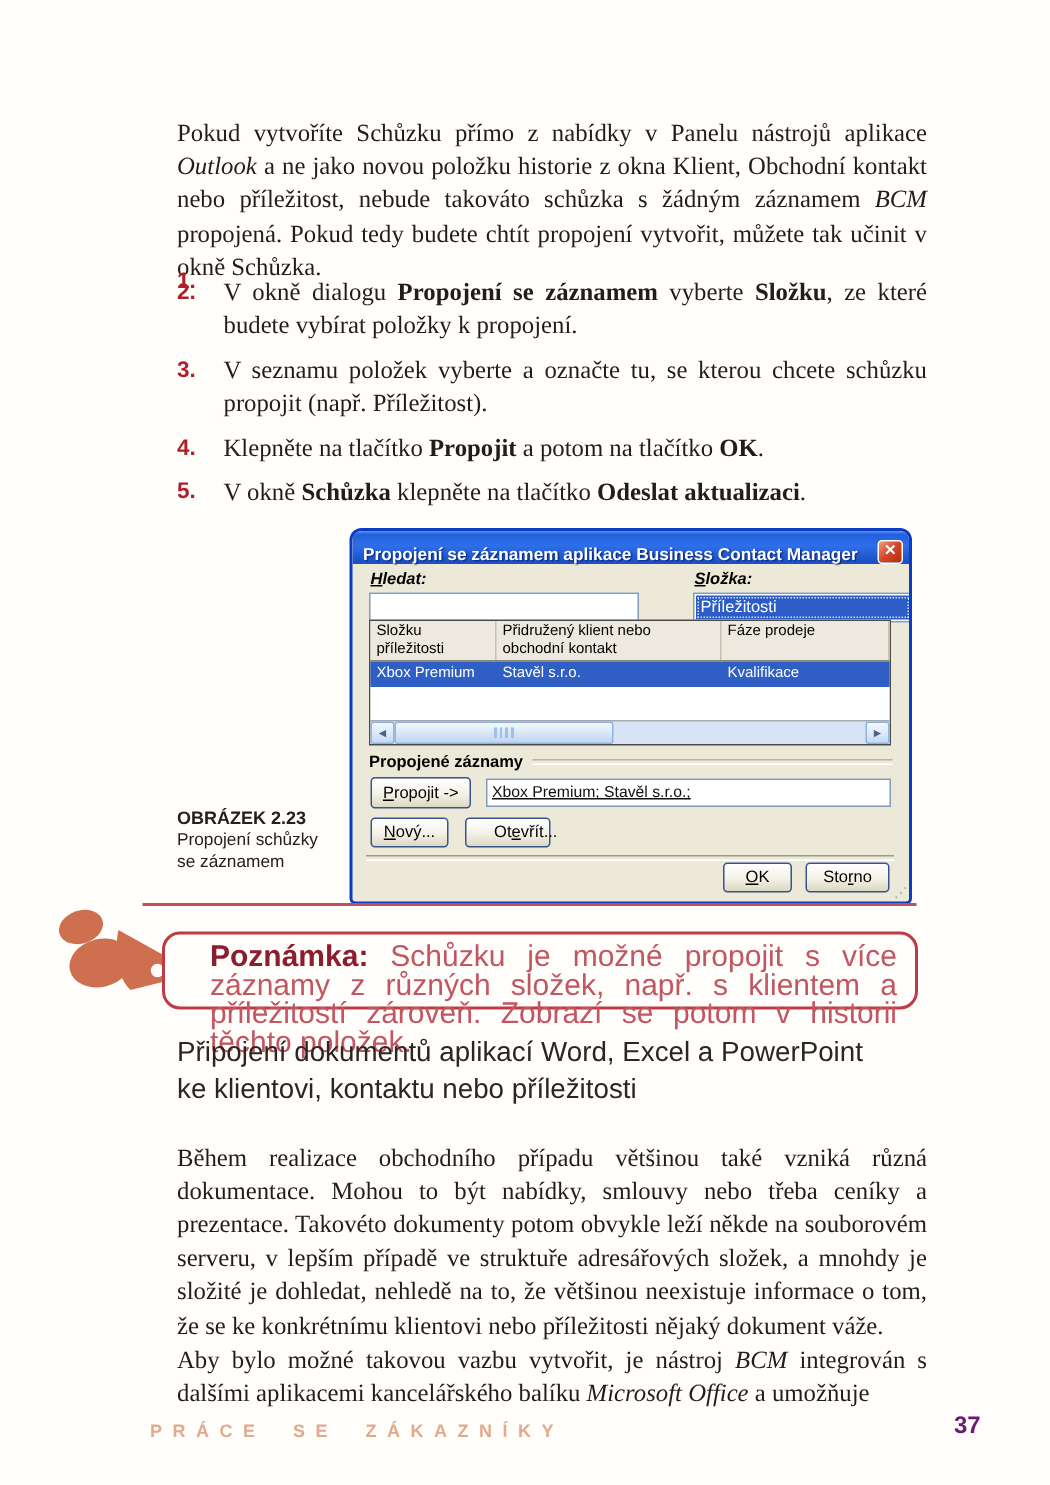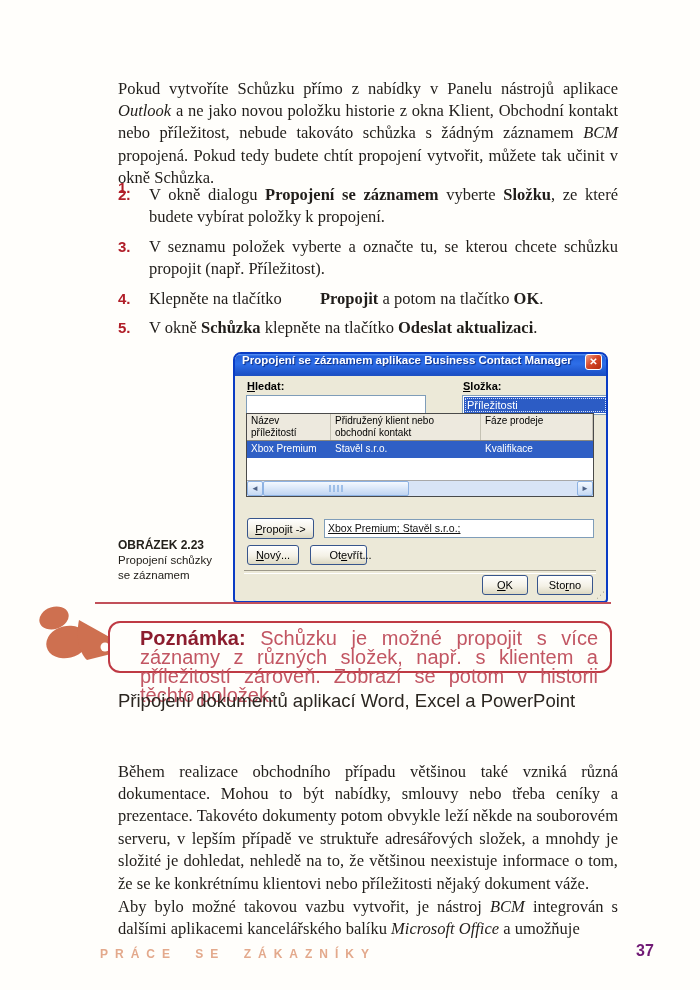--- a/index.html
+++ b/index.html
@@ -38,31 +38,31 @@
   
   .footer-left{position:absolute;left:70px;top:947px;font-family:"Liberation Sans",sans-serif;
         font-weight:bold;font-size:12px;letter-spacing:7px;word-spacing:8px;color:#e3a98c;margin-left:30px;}
   .footer-page{position:absolute;left:636px;top:942px;font-family:"Liberation Sans",sans-serif;
         font-weight:bold;font-size:16px;color:#701a75;}
 
   
   .xp-window{position:absolute;left:233px;top:352px;width:375px;height:251px;box-sizing:border-box;
         border:2px solid #0a3cc4;border-radius:8px 8px 4px 4px;overflow:hidden;background:#ece9d8;
         font-family:"Liberation Sans",sans-serif;font-size:11px;}
-  .xp-titlebar{height:22px;display:flex;align-items:flex-start;justify-content:space-between;
+  .xp-titlebar{height:22px;display:flex;align-items:flex-end;justify-content:space-between;
         padding:0 4px 0 7px;
         background:linear-gradient(180deg,#5A96F6 0%,#2260dc 10%,#2E6EE8 45%,#1C52C8 90%,#1E50C0 100%);}
   .xp-title{color:#fff;font-weight:bold;font-size:11.5px;white-space:nowrap;
         text-shadow:1px 1px 1px #0a2a80;}
   .xp-close{width:17px;height:16px;border-radius:3px;border:1px solid #fff;box-sizing:border-box;
         background:linear-gradient(135deg,#f0a08a 0%,#d8492a 45%,#b22a0c 100%);
         color:#fff;font-weight:bold;font-size:10px;line-height:13px;text-align:center;cursor:default;}
   .xp-body{position:relative;height:225px;}
 
-  .xp-label{position:absolute;font-weight:bold;color:#000;}
+  .xp-label{position:absolute;font-weight:bold;color:#000;font-style:italic;}
   .xp-input{position:absolute;background:#fff;border:1px solid #7f9db9;box-sizing:border-box;}
 
   .combo{position:absolute;left:227px;top:19px;width:164px;height:20px;box-sizing:border-box;
         border:1px solid #7f9db9;background:#fff;display:flex;}
   .combo-value{flex:1;background:#2c5cc5;color:#fff;padding:2px 3px;margin:1px;
         outline:1px dotted #d8e4f8;outline-offset:-2px;white-space:nowrap;overflow:hidden;}
   .combo-btn{width:16px;background:linear-gradient(180deg,#eef4fd,#bad1f2);
         border-left:1px solid #9ab6dd;display:flex;align-items:center;justify-content:center;
         color:#1c4fa0;font-size:9px;}
 
@@ -113,21 +113,21 @@
       <span class="step-num">1.</span>
       </li>
     <li class="step">
       <span class="step-num">2.</span>
       <span><span>V okně dialogu </span><span style="font-weight: bold;">Propojení se záznamem</span><span> vyberte </span><span style="font-weight: bold;">Složku</span><span>, ze které budete vybírat položky k propojení.</span></span></li>
     <li class="step">
       <span class="step-num">3.</span>
       <span><span>V seznamu položek vyberte a označte tu, se kterou chcete schůzku propojit (např. Příležitost).</span></span></li>
     <li class="step">
       <span class="step-num">4.</span>
-      <span><span>Klepněte na tlačítko </span><span style="font-weight: bold; margin-left: 34px;">Propojit</span><span> a potom na tlačítko </span><span style="font-weight: bold;">OK</span><span>.</span></span></li>
+      <span><span>Klepněte na tlačítko </span><span style="font-weight: bold;">Propojit</span><span> a potom na tlačítko </span><span style="font-weight: bold;">OK</span><span>.</span></span></li>
     <li class="step">
       <span class="step-num">5.</span>
       <span><span>V okně </span><span style="font-weight: bold;">Schůzka</span><span> klepněte na tlačítko </span><span style="font-weight: bold;">Odeslat aktualizaci</span><span>.</span></span></li>
   </ol>
 
   <div class="caption">
     <b>OBRÁZEK 2.23</b>
     <span>Propojení schůzky se záznamem</span>
   </div>
 
@@ -143,40 +143,44 @@
 
       <div class="xp-input" style="left:11px;top:19px;width:180px;height:20px;"></div>
 
       <div class="combo">
         <span class="combo-value">Příležitosti</span>
         <span class="combo-btn">▼</span>
       </div>
 
       <div class="listbox">
         <div class="list-header">
-          <span class="cell c1">Název příležitostí</span>
+          <span class="cell c1">Složku příležitosti</span>
           <span class="cell c2">Přidružený klient nebo obchodní kontakt</span>
           <span class="cell c3">Fáze prodeje</span>
         </div>
         <div class="list-row">
           <span class="cell c1">Xbox Premium</span>
           <span class="cell c2">Stavěl s.r.o.</span>
           <span class="cell c3">Kvalifikace</span>
         </div>
         <div class="list-fill"></div>
         <div class="hscroll">
           <span class="scroll-arrow">◄</span>
           <span class="scroll-thumb">
               <span class="thumb-grip"></span>
             </span>
           <span style="flex:1;"></span>
           <span class="scroll-arrow">►</span>
         </div>
       </div>
 
+      <div class="groupline">
+        <b>Propojené záznamy</b>
+        <span class="rule"></span>
+      </div>
 
       <div class="xp-btn" style="left:12px;top:142px;width:67px;height:21px;">
           <span class="u">P</span>
           <span>ropojit -&gt;</span>
         </div>
       <div class="linked-field">Xbox Premium; Stavěl s.r.o.;</div>
 
       <div class="xp-btn" style="left:12px;top:169px;width:52px;height:20px;">
           <span class="u">N</span>
           <span>ový...</span>
@@ -214,20 +218,21 @@
     </g>
     <circle cx="72" cy="43" r="4.5" fill="#fffefb"></circle>
   </svg>
 
   <div class="note-box">
     <b>Poznámka:</b><span> Schůzku je možné propojit s více záznamy z různých složek, např. s klientem a příležitostí zároveň. Zobrazí se potom v historii těchto položek.</span>
   </div>
 
   <div class="sec-head">
     <div>Připojení dokumentů aplikací Word, Excel a PowerPoint</div>
+    <div>ke klientovi, kontaktu nebo příležitosti</div>
   </div>
 
   <p class="para" style="top:744px;">Během realizace obchodního případu většinou také vzniká různá dokumentace. Mohou to být nabídky, smlouvy nebo třeba ceníky a prezentace. Takovéto dokumenty potom obvykle leží někde na souborovém serveru, v lepším případě ve struktuře adresářových složek, a mnohdy je složité je dohledat, nehledě na to, že většinou neexistuje informace o tom, že se ke konkrétnímu klientovi nebo příležitosti nějaký dokument váže.</p>
   <p class="para" style="top:879px;"><span>Aby bylo možné takovou vazbu vytvořit, je nástroj </span><span style="font-style: italic;">BCM</span><span> integrován s dalšími aplikacemi kancelářského balíku </span><span style="font-style: italic;">Microsoft Office</span><span> a umožňuje</span></p>
 
   <div class="footer-left">PRÁCE SE ZÁKAZNÍKY</div>
   <div class="footer-page">37</div>
 
 </div>
 

